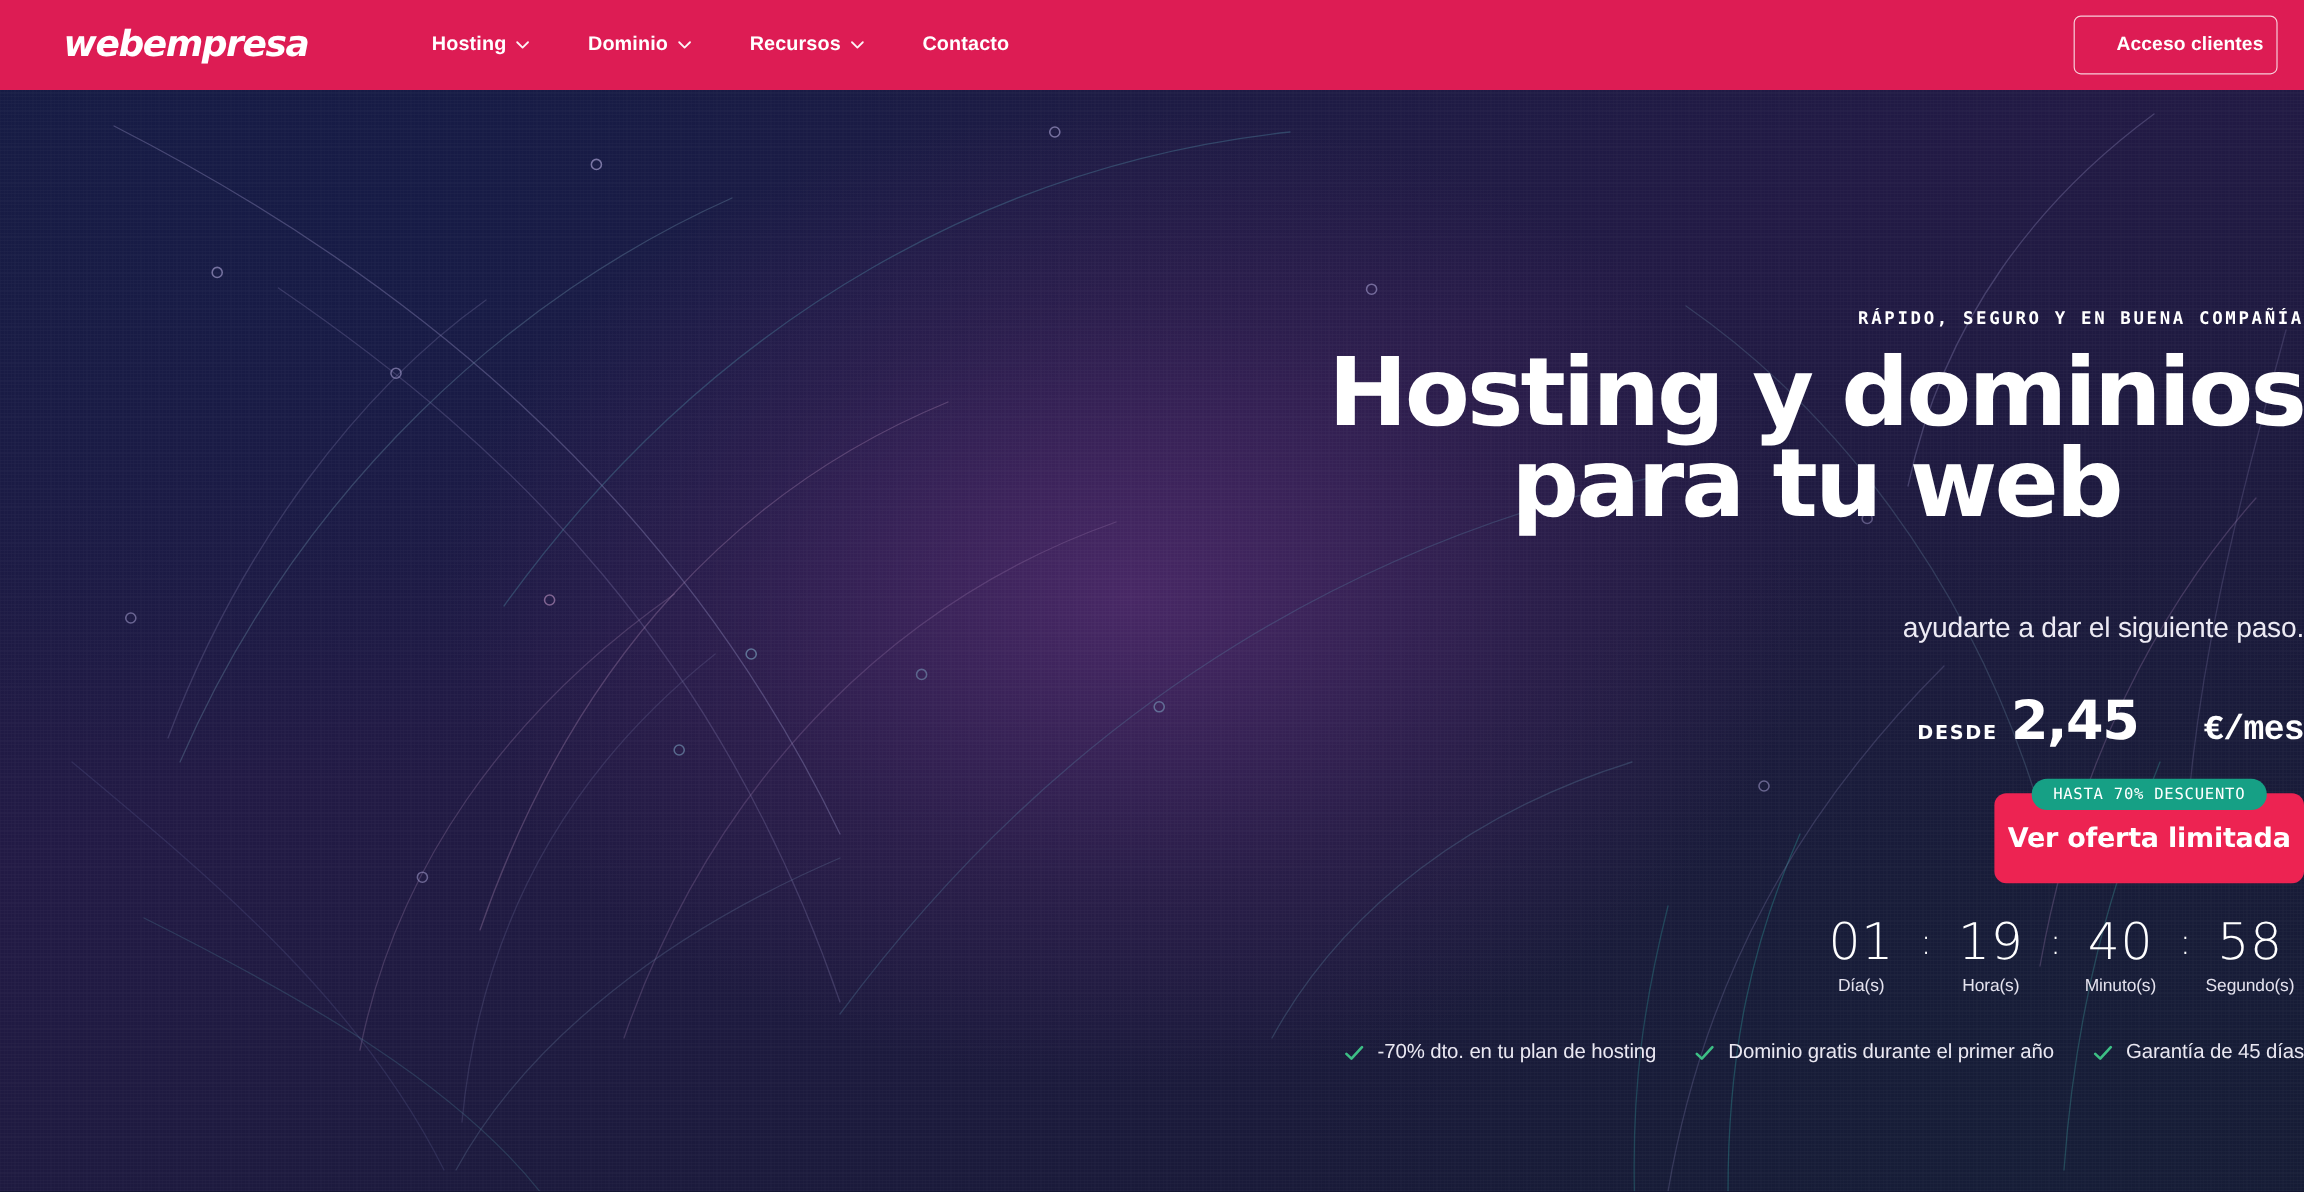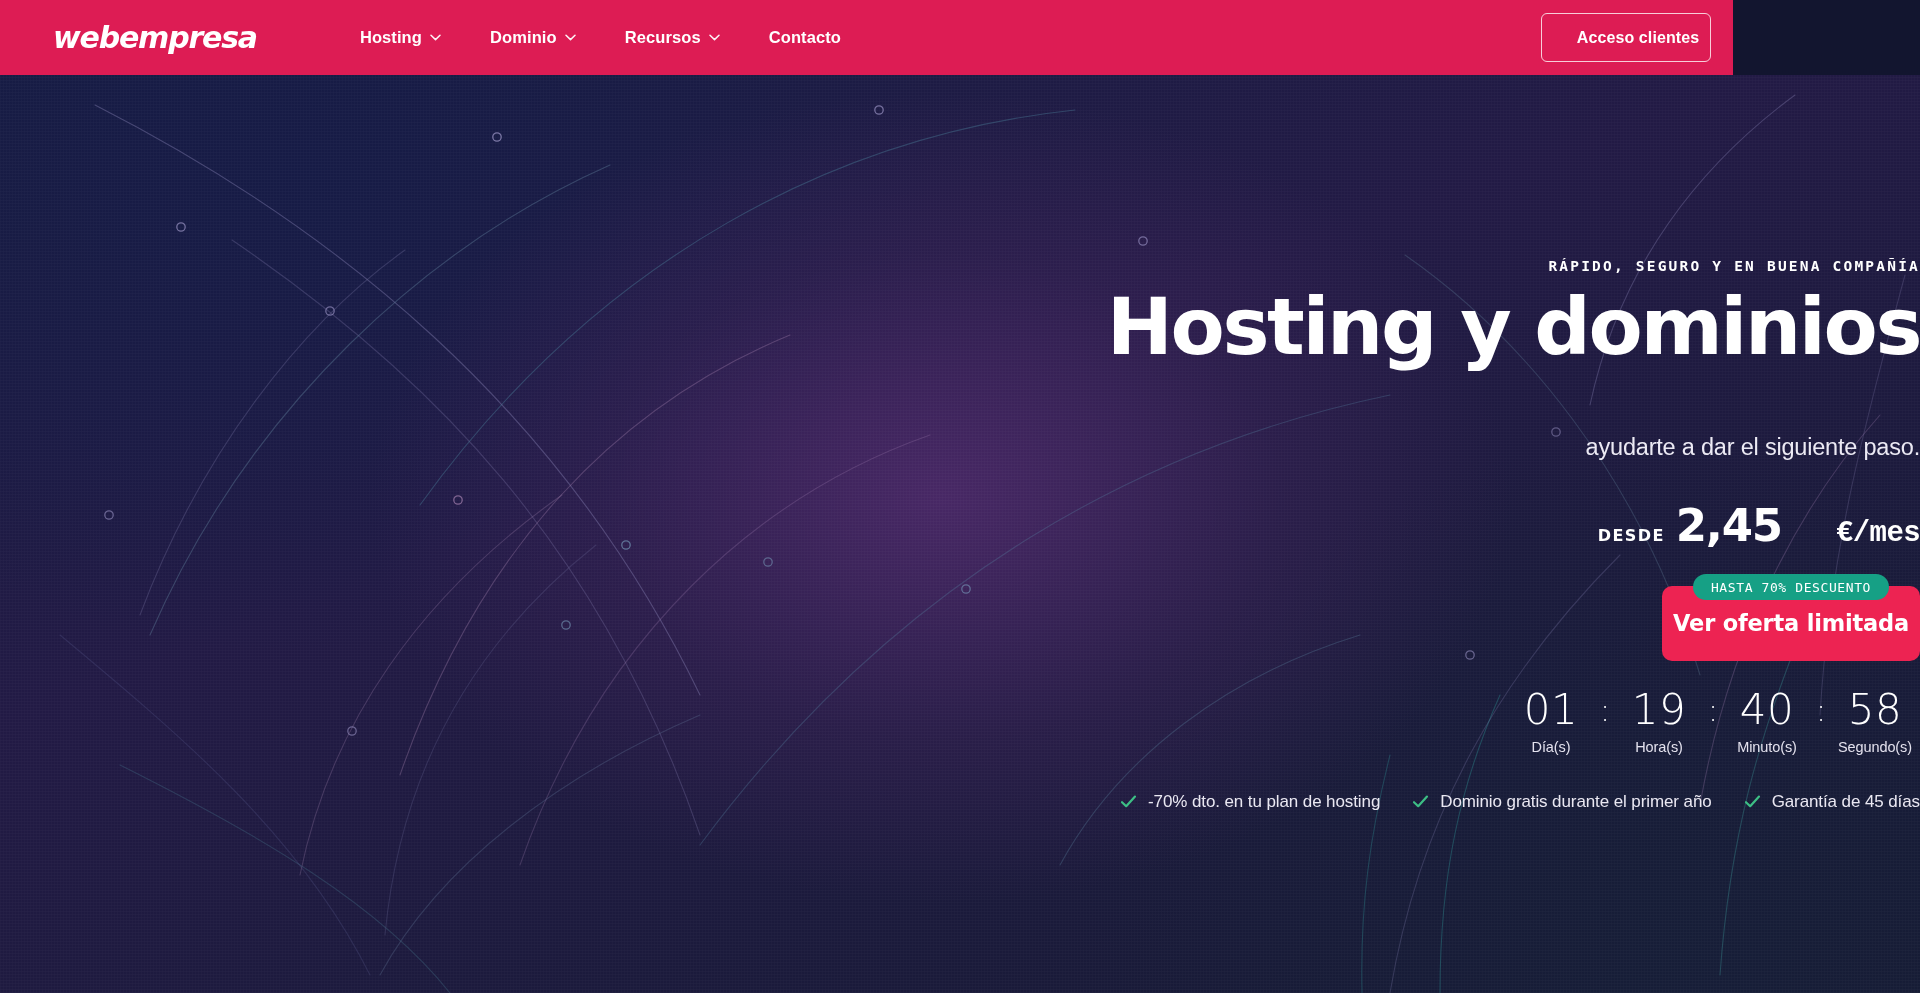--- a/index.html
+++ b/index.html
@@ -9,21 +9,21 @@
     background:#12152f;
     font-family:"Liberation Sans", sans-serif;
     -webkit-font-smoothing:antialiased;
   }
 
   .page { position:relative; width:1920px; height:993px; overflow:hidden; }
 
   
   .header {
     position:absolute; top:0; left:0;
-    width:1733px; height:75px;
+    width:1920px; height:75px;
     background:#dd1c54;
     display:flex; align-items:center;
     z-index:30;
   }
   .logo {
     margin-left:53px;
     font-family:"DejaVu Sans", sans-serif;
     font-size:30px; font-weight:700; font-style:italic;
     letter-spacing:-1.2px;
     color:#ffffff;
@@ -311,20 +311,21 @@
         <circle cx="1556" cy="357" r="4.2" stroke="#9b94c4" stroke-opacity=".5"></circle>
       </g>
     </svg>
 
     <div class="hero-content">
 
       <div class="eyebrow">RÁPIDO, SEGURO Y EN BUENA COMPAÑÍA</div>
 
       <h1 class="headline">
         <span>Hosting y dominios</span><br>
+        <span>para tu web</span>
       </h1>
 
       <p class="subhead">
         <br>
         <span>ayudarte a dar el siguiente paso.</span>
       </p>
 
       <div class="price-row">
         <span class="price-desde">DESDE</span>
         <span class="price-amount">2,45</span>

